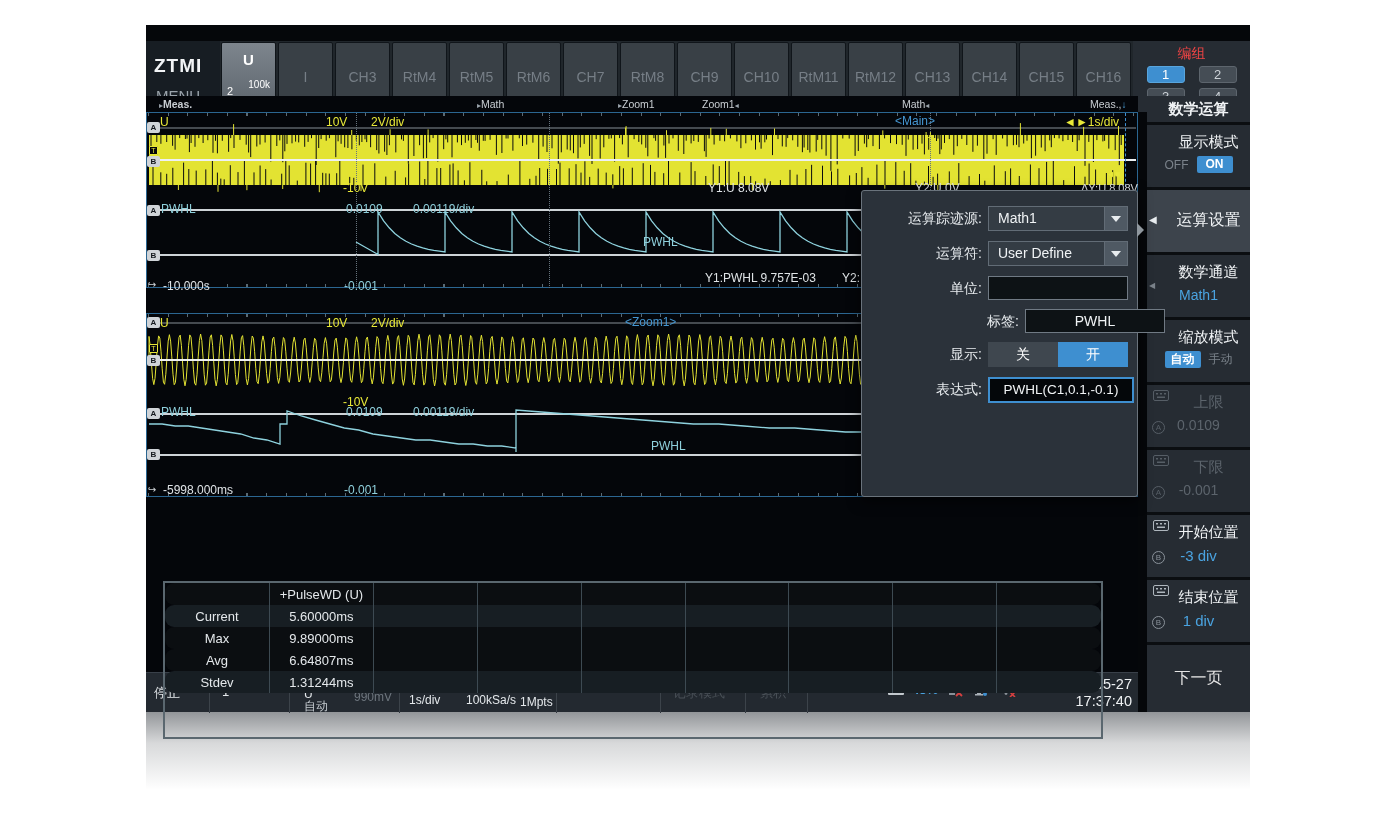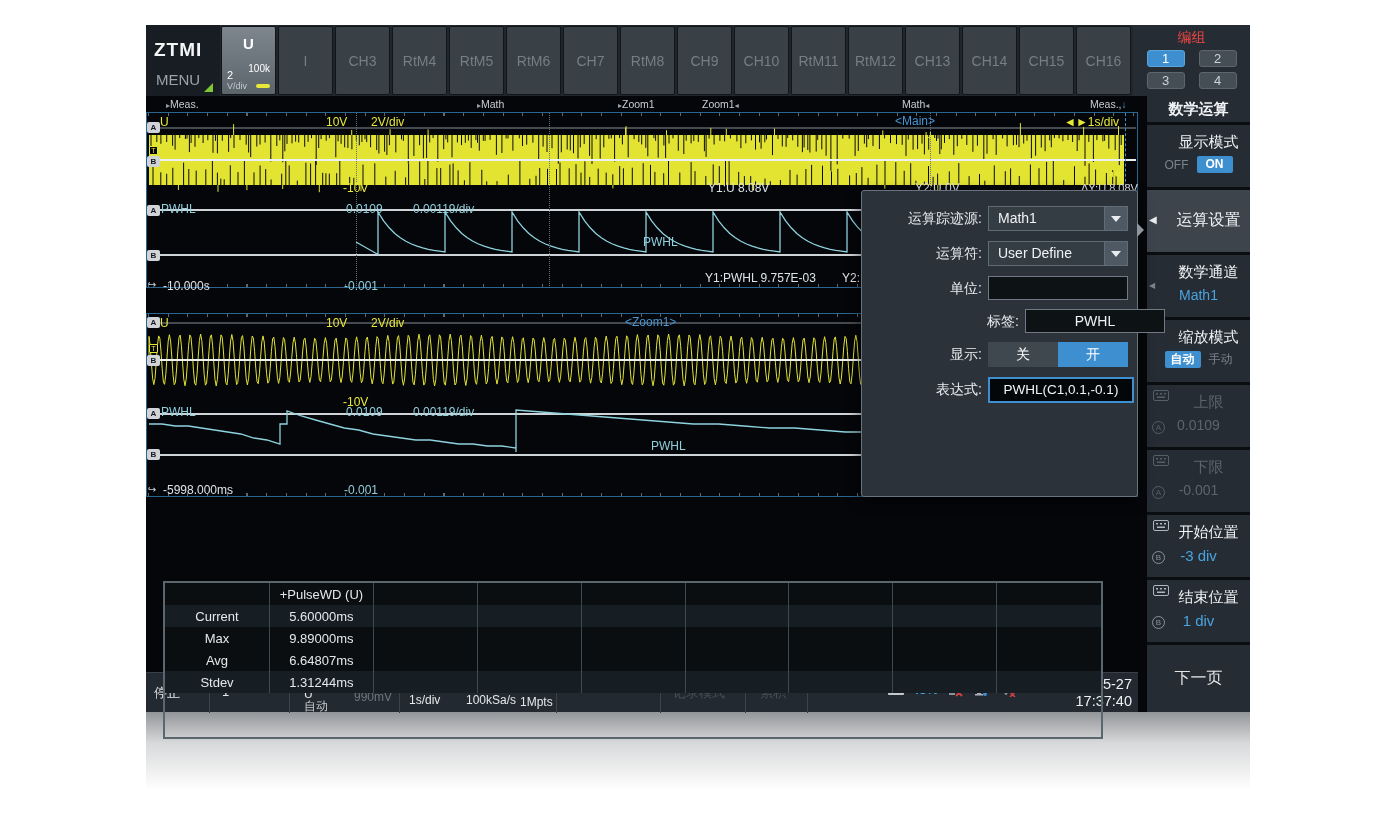--- a/index.html
+++ b/index.html
@@ -2,21 +2,21 @@
 <html><head>
 <meta charset="utf-8">
 <style>
   * { margin:0; padding:0; box-sizing:border-box; }
   html,body { width:1400px; height:830px; background:#ffffff; font-family:"Liberation Sans","DejaVu Sans",sans-serif; overflow:hidden; }
   #device { position:absolute; left:146px; top:25px; width:1104px; height:687px; background:#05070a; }
   #reflection { position:absolute; left:146px; top:712px; width:1104px; height:78px;
     background:linear-gradient(180deg, rgba(38,44,51,0.50) 0%, rgba(38,44,51,0.18) 40%, rgba(38,44,51,0) 100%); }
 
   
-  #topbar { position:absolute; left:0; top:0; width:1104px; height:71px; background:#20262b; }
+  #topbar { position:absolute; left:0; top:16px; width:1104px; height:71px; background:#20262b; }
   #logo-block { position:absolute; left:0; top:0; width:74px; height:71px; background:#171d23; }
   #brand { position:absolute; left:8px; top:14px; color:#f2f4f6; font-size:19px; font-weight:bold; letter-spacing:1px; }
   #menu-label { position:absolute; left:10px; top:46px; color:#9aa3ab; font-size:15px; }
   #menu-corner { position:absolute; left:58px; top:58px; width:0; height:0; border-left:9px solid transparent; border-bottom:9px solid #7ec832; }
   #tabs { position:absolute; left:75px; top:1px; width:910px; height:69px; display:grid; grid-template-columns:repeat(16,1fr); gap:2px; }
   .tab { background:#394046; border:1px solid #10151a; border-radius:2px; color:#767e86; font-size:14px; display:flex; align-items:center; justify-content:center; position:relative; }
   .tab.selected { background:linear-gradient(180deg,#7d858d 0%,#5c646c 100%); color:#ffffff; font-size:15px; font-weight:bold; align-items:flex-start; }
   .tab.selected .tab-main { margin-top:8px; }
   .tab-sub-left { position:absolute; left:5px; bottom:3px; text-align:left; font-weight:normal; }
   .tab-sub-left .v1 { color:#ffffff; font-size:11px; display:block; line-height:11px; }
@@ -56,21 +56,21 @@
   .dd-caret { position:absolute; right:0; top:0; width:23px; height:23px; background:#4f5963; border-left:1px solid #626c76; }
   .dd-caret::after { content:""; position:absolute; left:6px; top:9px; border-left:5px solid transparent; border-right:5px solid transparent; border-top:6px solid #e8ecef; }
   .txt-input { background:#0d1215; border:1px solid #707a84; width:140px; height:24px; color:#f0f3f5; font-size:14px; text-align:center; line-height:22px; }
   .txt-input.expr { background:#04070a; border:2px solid #3e8fd0; width:146px; height:26px; font-size:13.5px; line-height:22px; }
   .toggle { width:140px; height:25px; display:flex; }
   .toggle .opt { flex:1; text-align:center; color:#fff; font-size:14px; line-height:25px; background:#3f474f; }
   .toggle .opt.on { background:#3e8fd0; }
 
   
   #meas-table { position:absolute; left:17px; top:485px; width:940px; height:158px; border:2px solid #5a676f; display:grid; grid-template-rows:repeat(7,1fr); z-index:5; }
-  .trow { display:grid; grid-template-columns:105px repeat(8,1fr); }
+  .trow { display:grid; grid-template-columns:105px repeat(8,1fr);border-radius:9px; }
   .trow.dark { background:#0b0e11; } .trow.light { background:#171e23; }
   .tcell { border-right:1px solid #3d4a52; color:#e4e8eb; font-size:13px; display:flex; align-items:center; justify-content:center; }
   .tcell:last-child { border-right:none; }
 
   
   #statusbar { position:absolute; left:0; top:647px; width:992px; height:40px; background:#232930; border-top:1px solid #394049; }
   .sb-sec { position:absolute; top:0; height:40px; border-left:1px solid #3c434a; }
   .sb-sec:first-child { border-left:none; }
   .sb-text { color:#e4e8eb; font-size:13px; }
   .sb-dim { color:#6e767e; }
@@ -190,21 +190,21 @@
         <path d="M210 146 L232 158.5 L232 116 L237.6 124.8 L243.2 131.8 L248.8 137.4 L254.3 141.8 L259.9 145.3 L265.5 148.0 L271.1 150.2 L276.7 151.9 L282.3 153.3 L287.8 154.4 L293.4 155.2 L299.0 155.9 L299 116 L304.6 124.8 L310.2 131.8 L315.8 137.4 L321.3 141.8 L326.9 145.3 L332.5 148.0 L338.1 150.2 L343.7 151.9 L349.3 153.3 L354.8 154.4 L360.4 155.2 L366.0 155.9 L366 116 L371.6 124.8 L377.2 131.8 L382.8 137.4 L388.3 141.8 L393.9 145.3 L399.5 148.0 L405.1 150.2 L410.7 151.9 L416.3 153.3 L421.8 154.4 L427.4 155.2 L433.0 155.9 L433 116 L438.6 124.8 L444.2 131.8 L449.8 137.4 L455.3 141.8 L460.9 145.3 L466.5 148.0 L472.1 150.2 L477.7 151.9 L483.3 153.3 L488.8 154.4 L494.4 155.2 L500.0 155.9 L500 116 L505.6 124.8 L511.2 131.8 L516.8 137.4 L522.3 141.8 L527.9 145.3 L533.5 148.0 L539.1 150.2 L544.7 151.9 L550.3 153.3 L555.8 154.4 L561.4 155.2 L567.0 155.9 L567 116 L572.6 124.8 L578.2 131.8 L583.8 137.4 L589.3 141.8 L594.9 145.3 L600.5 148.0 L606.1 150.2 L611.7 151.9 L617.3 153.3 L622.8 154.4 L628.4 155.2 L634.0 155.9 L634 116 L639.6 124.8 L645.2 131.8 L650.8 137.4 L656.3 141.8 L661.9 145.3 L667.5 148.0 L673.1 150.2 L678.7 151.9 L684.3 153.3 L689.8 154.4 L695.4 155.2 L701.0 155.9 L701 116 L706.6 124.8 L712.2 131.8 L717.8 137.4 L723.3 141.8 L728.9 145.3 L734.5 148.0 L740.1 150.2 L745.7 151.9 L751.3 153.3 L756.8 154.4 L762.4 155.2 L768.0 155.9 L768 116 L773.6 124.8 L779.2 131.8 L784.8 137.4 L790.3 141.8 L795.9 145.3 L801.5 148.0 L807.1 150.2 L812.7 151.9 L818.3 153.3 L823.8 154.4 L829.4 155.2 L835.0 155.9 L835 116 L840.6 124.8 L846.2 131.8 L851.8 137.4 L857.3 141.8 L862.9 145.3 L868.5 148.0 L874.1 150.2 L879.7 151.9 L885.3 153.3 L890.8 154.4 L896.4 155.2 L902.0 155.9 L902 116 L907.6 124.8 L913.2 131.8 L918.8 137.4 L924.3 141.8 L929.9 145.3 L935.5 148.0 L941.1 150.2 L946.7 151.9 L952.3 153.3 L957.8 154.4 L963.4 155.2 L969.0 155.9 L969 116 L974.6 124.8 L980.2 131.8 L985.8 137.4 L990.0 141.8 " stroke="#8ed2de" stroke-width="1.3" fill="none"></path>
         <line x1="2" y1="227" x2="990" y2="227" stroke="#868f96" stroke-width="1"></line>
         <path d="M3 264 L3.0 240.4 L4.2 250.1 L5.4 266.9 L6.6 282.3 L7.8 288.6 L9.0 282.4 L10.2 267.0 L11.4 250.0 L12.6 239.9 L13.8 242.0 L15.0 255.2 L16.2 272.8 L17.4 286.1 L18.6 288.3 L19.8 278.3 L21.0 261.0 L22.2 245.1 L23.4 238.7 L24.6 245.1 L25.8 260.9 L27.0 278.4 L28.2 288.7 L29.4 286.6 L30.6 273.0 L31.8 254.9 L33.0 241.3 L34.2 239.1 L35.4 249.4 L36.6 267.1 L37.8 283.3 L39.0 289.8 L40.2 283.3 L41.4 267.1 L42.6 249.3 L43.8 238.9 L45.0 241.1 L46.2 254.8 L47.4 273.2 L48.6 287.0 L49.8 289.2 L51.0 278.8 L52.2 260.9 L53.4 244.5 L54.6 238.0 L55.8 244.5 L57.0 260.9 L58.2 278.8 L59.4 289.2 L60.6 287.0 L61.8 273.2 L63.0 254.8 L64.2 241.0 L65.4 238.8 L66.6 249.3 L67.8 267.1 L69.0 283.4 L70.2 289.9 L71.4 283.4 L72.6 267.1 L73.8 249.3 L75.0 238.9 L76.2 241.2 L77.4 254.9 L78.6 273.1 L79.8 286.8 L81.0 288.9 L82.2 278.6 L83.4 260.9 L84.6 244.9 L85.8 238.5 L87.0 244.9 L88.2 260.9 L89.4 278.4 L90.6 288.6 L91.8 286.4 L93.0 273.0 L94.2 255.1 L95.4 241.7 L96.6 239.6 L97.8 249.8 L99.0 267.0 L100.2 282.7 L101.4 288.9 L102.6 282.6 L103.8 267.0 L105.0 250.0 L106.2 240.0 L107.4 242.2 L108.6 255.3 L109.8 272.7 L111.0 285.6 L112.2 287.7 L113.4 277.8 L114.6 261.1 L115.8 245.9 L117.0 239.9 L118.2 246.0 L119.4 261.1 L120.6 277.6 L121.8 287.2 L123.0 285.1 L124.2 272.4 L125.4 255.6 L126.6 243.0 L127.8 241.1 L129.0 250.6 L130.2 266.8 L131.4 281.6 L132.6 287.4 L133.8 281.5 L135.0 266.8 L136.2 250.8 L137.4 241.5 L138.6 243.5 L139.8 255.8 L141.0 272.2 L142.2 284.4 L143.4 286.3 L144.6 277.0 L145.8 261.2 L147.0 246.9 L148.2 241.2 L149.4 247.0 L150.6 261.3 L151.8 276.9 L153.0 286.0 L154.2 284.0 L155.4 272.0 L156.6 256.0 L157.8 244.0 L159.0 242.1 L160.2 251.2 L161.4 266.7 L162.6 280.8 L163.8 286.4 L165.0 280.8 L166.2 266.7 L167.4 251.3 L168.6 242.3 L169.8 244.2 L171.0 256.1 L172.2 271.9 L173.4 283.8 L174.6 285.7 L175.8 276.7 L177.0 261.3 L178.2 247.3 L179.4 241.6 L180.6 247.2 L181.8 261.3 L183.0 276.7 L184.2 285.8 L185.4 283.9 L186.6 272.0 L187.8 256.0 L189.0 244.1 L190.2 242.1 L191.4 251.2 L192.6 266.7 L193.8 280.9 L195.0 286.6 L196.2 281.0 L197.4 266.7 L198.6 251.1 L199.8 241.9 L201.0 243.8 L202.2 255.9 L203.4 272.1 L204.6 284.3 L205.8 286.3 L207.0 277.1 L208.2 261.2 L209.4 246.7 L210.6 240.8 L211.8 246.6 L213.0 261.2 L214.2 277.2 L215.4 286.7 L216.6 284.7 L217.8 272.3 L219.0 255.7 L220.2 243.1 L221.4 241.0 L222.6 250.5 L223.8 266.9 L225.0 281.8 L226.2 287.9 L227.4 281.9 L228.6 266.9 L229.8 250.3 L231.0 240.6 L232.2 242.6 L233.4 255.4 L234.6 272.6 L235.8 285.6 L237.0 287.7 L238.2 277.9 L239.4 261.0 L240.6 245.6 L241.8 239.4 L243.0 245.5 L244.2 261.0 L245.4 278.1 L246.6 288.1 L247.8 286.1 L249.0 272.9 L250.2 255.1 L251.4 241.8 L252.6 239.6 L253.8 249.7 L255.0 267.0 L256.2 282.9 L257.4 289.3 L258.6 283.0 L259.8 267.1 L261.0 249.5 L262.2 239.3 L263.4 241.4 L264.6 254.9 L265.8 273.1 L267.0 286.7 L268.2 288.9 L269.4 278.6 L270.6 260.9 L271.8 244.7 L273.0 238.2 L274.2 244.7 L275.4 260.9 L276.6 278.7 L277.8 289.1 L279.0 286.9 L280.2 273.2 L281.4 254.8 L282.6 241.0 L283.8 238.8 L285.0 249.2 L286.2 267.1 L287.4 283.5 L288.6 290.0 L289.8 283.5 L291.0 267.1 L292.2 249.2 L293.4 238.8 L294.6 241.0 L295.8 254.8 L297.0 273.2 L298.2 287.0 L299.4 289.2 L300.6 278.7 L301.8 260.9 L303.0 244.6 L304.2 238.1 L305.4 244.6 L306.6 260.9 L307.8 278.7 L309.0 289.0 L310.2 286.8 L311.4 273.1 L312.6 254.9 L313.8 241.3 L315.0 239.1 L316.2 249.5 L317.4 267.1 L318.6 283.1 L319.8 289.5 L321.0 283.0 L322.2 267.1 L323.4 249.6 L324.6 239.5 L325.8 241.7 L327.0 255.1 L328.2 272.9 L329.4 286.2 L330.6 288.3 L331.8 278.2 L333.0 261.0 L334.2 245.4 L335.4 239.2 L336.6 245.5 L337.8 261.0 L339.0 278.0 L340.2 287.9 L341.4 285.7 L342.6 272.7 L343.8 255.3 L345.0 242.4 L346.2 240.4 L347.4 250.2 L348.6 266.9 L349.8 282.1 L351.0 288.1 L352.2 282.0 L353.4 266.9 L354.6 250.4 L355.8 240.9 L357.0 242.9 L358.2 255.6 L359.4 272.4 L360.6 284.9 L361.8 286.9 L363.0 277.3 L364.2 261.2 L365.4 246.5 L366.6 240.7 L367.8 246.6 L369.0 261.2 L370.2 277.2 L371.4 286.5 L372.6 284.4 L373.8 272.2 L375.0 255.8 L376.2 243.7 L377.4 241.8 L378.6 251.0 L379.8 266.8 L381.0 281.1 L382.2 286.7 L383.4 281.0 L384.6 266.7 L385.8 251.1 L387.0 242.0 L388.2 244.0 L389.4 256.0 L390.6 272.0 L391.8 283.9 L393.0 285.8 L394.2 276.8 L395.4 261.3 L396.6 247.2 L397.8 241.6 L399.0 247.2 L400.2 261.3 L401.4 276.7 L402.6 285.7 L403.8 283.8 L405.0 271.9 L406.2 256.1 L407.4 244.2 L408.6 242.3 L409.8 251.3 L411.0 266.7 L412.2 280.8 L413.4 286.4 L414.6 280.8 L415.8 266.7 L417.0 251.3 L418.2 242.2 L419.4 244.1 L420.6 256.0 L421.8 272.0 L423.0 284.0 L424.2 285.9 L425.4 276.8 L426.6 261.3 L427.8 247.1 L429.0 241.3 L430.2 247.0 L431.4 261.3 L432.6 276.9 L433.8 286.2 L435.0 284.2 L436.2 272.1 L437.4 255.9 L438.6 243.6 L439.8 241.6 L441.0 250.9 L442.2 266.8 L443.4 281.3 L444.6 287.2 L445.8 281.4 L447.0 266.8 L448.2 250.7 L449.4 241.2 L450.6 243.2 L451.8 255.7 L453.0 272.4 L454.2 284.9 L455.4 287.0 L456.6 277.5 L457.8 261.1 L459.0 246.1 L460.2 240.1 L461.4 246.0 L462.6 261.1 L463.8 277.7 L465.0 287.5 L466.2 285.5 L467.4 272.6 L468.6 255.4 L469.8 242.4 L471.0 240.2 L472.2 250.1 L473.4 267.0 L474.6 282.5 L475.8 288.7 L477.0 282.5 L478.2 267.0 L479.4 249.9 L480.6 239.8 L481.8 241.9 L483.0 255.1 L484.2 272.9 L485.4 286.3 L486.6 288.5 L487.8 278.3 L489.0 261.0 L490.2 245.0 L491.4 238.6 L492.6 245.0 L493.8 260.9 L495.0 278.5 L496.2 288.8 L497.4 286.6 L498.6 273.1 L499.8 254.9 L501.0 241.3 L502.2 239.0 L503.4 249.4 L504.6 267.1 L505.8 283.3 L507.0 289.8 L508.2 283.4 L509.4 267.1 L510.6 249.3 L511.8 238.8 L513.0 241.0 L514.2 254.8 L515.4 273.2 L516.6 287.0 L517.8 289.2 L519.0 278.8 L520.2 260.9 L521.4 244.5 L522.6 238.0 L523.8 244.5 L525.0 260.9 L526.2 278.8 L527.4 289.2 L528.6 287.0 L529.8 273.2 L531.0 254.8 L532.2 241.0 L533.4 238.8 L534.6 249.3 L535.8 267.1 L537.0 283.4 L538.2 289.9 L539.4 283.3 L540.6 267.1 L541.8 249.4 L543.0 239.0 L544.2 241.2 L545.4 254.9 L546.6 273.1 L547.8 286.7 L549.0 288.8 L550.2 278.5 L551.4 260.9 L552.6 244.9 L553.8 238.6 L555.0 245.0 L556.2 260.9 L557.4 278.4 L558.6 288.5 L559.8 286.3 L561.0 272.9 L562.2 255.1 L563.4 241.8 L564.6 239.8 L565.8 249.8 L567.0 267.0 L568.2 282.6 L569.4 288.8 L570.6 282.5 L571.8 267.0 L573.0 250.0 L574.2 240.2 L575.4 242.3 L576.6 255.3 L577.8 272.6 L579.0 285.5 L580.2 287.5 L581.4 277.7 L582.6 261.1 L583.8 246.0 L585.0 240.0 L586.2 246.1 L587.4 261.1 L588.6 277.5 L589.8 287.1 L591.0 285.0 L592.2 272.4 L593.4 255.6 L594.6 243.2 L595.8 241.2 L597.0 250.7 L598.2 266.8 L599.4 281.5 L600.6 287.3 L601.8 281.4 L603.0 266.8 L604.2 250.9 L605.4 241.6 L606.6 243.6 L607.8 255.9 L609.0 272.1 L610.2 284.3 L611.4 286.2 L612.6 277.0 L613.8 261.3 L615.0 247.0 L616.2 241.3 L617.4 247.0 L618.6 261.3 L619.8 276.8 L621.0 285.9 L622.2 284.0 L623.4 272.0 L624.6 256.0 L625.8 244.1 L627.0 242.2 L628.2 251.3 L629.4 266.7 L630.6 280.8 L631.8 286.4 L633.0 280.8 L634.2 266.7 L635.4 251.3 L636.6 242.3 L637.8 244.2 L639.0 256.1 L640.2 271.9 L641.4 283.8 L642.6 285.7 L643.8 276.7 L645.0 261.3 L646.2 247.2 L647.4 241.6 L648.6 247.2 L649.8 261.3 L651.0 276.8 L652.2 285.8 L653.4 283.9 L654.6 272.0 L655.8 256.0 L657.0 244.0 L658.2 242.1 L659.4 251.1 L660.6 266.7 L661.8 281.0 L663.0 286.7 L664.2 281.0 L665.4 266.7 L666.6 251.0 L667.8 241.8 L669.0 243.7 L670.2 255.9 L671.4 272.2 L672.6 284.4 L673.8 286.4 L675.0 277.1 L676.2 261.2 L677.4 246.6 L678.6 240.7 L679.8 246.5 L681.0 261.2 L682.2 277.3 L683.4 286.8 L684.6 284.9 L685.8 272.4 L687.0 255.6 L688.2 243.0 L689.4 240.9 L690.6 250.5 L691.8 266.9 L693.0 281.9 L694.2 288.0 L695.4 282.0 L696.6 266.9 L697.8 250.3 L699.0 240.4 L700.2 242.5 L701.4 255.4 L702.6 272.7 L703.8 285.7 L705.0 287.8 L706.2 278.0 L707.4 261.0 L708.6 245.5 L709.8 239.2 L711.0 245.4 L712.2 261.0 L713.4 278.2 L714.6 288.3 L715.8 286.2 L717.0 272.9 L718.2 255.1 L719.4 241.7 L720.6 239.5 L721.8 249.6 L723.0 267.1 L724.2 283.0 L725.4 289.4 L726.6 283.1 L727.8 267.1 L729.0 249.5 L730.2 239.2 L731.4 241.3 L732.6 254.9 L733.8 273.1 L735.0 286.8 L736.2 289.0 L737.4 278.6 L738.6 260.9 L739.8 244.7 L741.0 238.1 L742.2 244.6 L743.4 260.9 L744.6 278.7 L745.8 289.2 L747.0 287.0 L748.2 273.2 L749.4 254.8 L750.6 241.0 L751.8 238.8 L753.0 249.2 L754.2 267.1 L755.4 283.5 L756.6 290.0 L757.8 283.5 L759.0 267.1 L760.2 249.2 L761.4 238.8 L762.6 241.0 L763.8 254.8 L765.0 273.2 L766.2 287.0 L767.4 289.2 L768.6 278.7 L769.8 260.9 L771.0 244.7 L772.2 238.2 L773.4 244.7 L774.6 260.9 L775.8 278.6 L777.0 289.0 L778.2 286.7 L779.4 273.1 L780.6 254.9 L781.8 241.4 L783.0 239.2 L784.2 249.5 L785.4 267.1 L786.6 283.0 L787.8 289.4 L789.0 282.9 L790.2 267.0 L791.4 249.7 L792.6 239.6 L793.8 241.8 L795.0 255.1 L796.2 272.9 L797.4 286.1 L798.6 288.2 L799.8 278.1 L801.0 261.0 L802.2 245.5 L803.4 239.3 L804.6 245.6 L805.8 261.0 L807.0 277.9 L808.2 287.7 L809.4 285.6 L810.6 272.6 L811.8 255.4 L813.0 242.6 L814.2 240.5 L815.4 250.3 L816.6 266.9 L817.8 281.9 L819.0 287.9 L820.2 281.9 L821.4 266.9 L822.6 250.5 L823.8 241.0 L825.0 243.1 L826.2 255.6 L827.4 272.3 L828.6 284.8 L829.8 286.7 L831.0 277.3 L832.2 261.2 L833.4 246.6 L834.6 240.8 L835.8 246.7 L837.0 261.2 L838.2 277.1 L839.4 286.3 L840.6 284.3 L841.8 272.1 L843.0 255.9 L844.2 243.8 L845.4 241.9 L846.6 251.1 L847.8 266.7 L849.0 281.0 L850.2 286.7 L851.4 280.9 L852.6 266.7 L853.8 251.2 L855.0 242.1 L856.2 244.1 L857.4 256.0 L858.6 272.0 L859.8 283.9 L861.0 285.8 L862.2 276.7 L863.4 261.3 L864.6 247.2 L865.8 241.6 L867.0 247.3 L868.2 261.3 L869.4 276.7 L870.6 285.7 L871.8 283.8 L873.0 271.9 L874.2 256.1 L875.4 244.2 L876.6 242.3 L877.8 251.3 L879.0 266.7 L880.2 280.8 L881.4 286.4 L882.6 280.8 L883.8 266.7 L885.0 251.2 L886.2 242.2 L887.4 244.1 L888.6 256.0 L889.8 272.0 L891.0 284.0 L892.2 286.0 L893.4 276.9 L894.6 261.3 L895.8 247.0 L897.0 241.2 L898.2 246.9 L899.4 261.2 L900.6 277.0 L901.8 286.3 L903.0 284.3 L904.2 272.2 L905.4 255.8 L906.6 243.5 L907.8 241.5 L909.0 250.8 L910.2 266.8 L911.4 281.4 L912.6 287.4 L913.8 281.5 L915.0 266.8 L916.2 250.6 L917.4 241.1 L918.6 243.1 L919.8 255.6 L921.0 272.4 L922.2 285.1 L923.4 287.2 L924.6 277.6 L925.8 261.1 L927.0 246.0 L928.2 239.9 L929.4 245.9 L930.6 261.1 L931.8 277.8 L933.0 287.6 L934.2 285.6 L935.4 272.7 L936.6 255.3 L937.8 242.2 L939.0 240.1 L940.2 250.0 L941.4 267.0 L942.6 282.6 L943.8 288.8 L945.0 282.6 L946.2 267.0 L947.4 249.8 L948.6 239.7 L949.8 241.8 L951.0 255.1 L952.2 272.9 L953.4 286.4 L954.6 288.6 L955.8 278.4 L957.0 260.9 L958.2 245.0 L959.4 238.5 L960.6 244.9 L961.8 260.9 L963.0 278.5 L964.2 288.9 L965.4 286.7 L966.6 273.1 L967.8 254.9 L969.0 241.2 L970.2 239.0 L971.4 249.3 L972.6 267.1 L973.8 283.4 L975.0 289.9 L976.2 283.4 " stroke="#e3e332" stroke-width="1" fill="none"></path>
         <line x1="2" y1="264" x2="990" y2="264" stroke="#eef1f3" stroke-width="2"></line>
         <line x1="2" y1="318" x2="990" y2="318" stroke="#ced3d7" stroke-width="2"></line>
         <line x1="2" y1="359" x2="990" y2="359" stroke="#ced3d7" stroke-width="2"></line>
         <path d="M3 328 L3.0 328 L16.1 328 L29.2 330 L42.3 330 L55.4 332 L68.5 334 L81.6 336 L94.7 338 L107.8 342 L120.9 344 L134.0 348 L134 336 L134 328 L141 328 L141 315 L155.3 320 L169.6 324 L183.9 328 L198.3 332 L212.6 334 L226.9 338 L241.2 340 L255.5 342 L269.8 344 L284.1 344 L298.4 346 L312.8 348 L327.1 348 L341.4 350 L355.7 350 L370.0 352 L370 356 L370 314 L395.3 316 L420.7 318 L446.0 320 L471.3 322 L496.7 324 L522.0 326 L547.3 328 L572.7 328 L598.0 330 L623.3 332 L648.7 332 L674.0 334 L699.3 336 L724.7 336 L750.0 338 L775.3 338 L800.7 340 L826.0 340 L851.3 340 L876.7 342 L902.0 342 L927.3 344 L952.7 344 L978.0 344 " stroke="#8ed2de" stroke-width="1.3" fill="none"></path>
       </svg>
 
     <div id="ruler">
-        <span class="ruler-label" style="left: 20px;"><span class="ruler-arrow">▸</span><span>Meas.</span></span>
+        <span class="ruler-label" style="left: 13px; font-weight: bold;"><span class="ruler-arrow">▸</span><span>Meas.</span></span>
         <span class="ruler-label" style="left: 331px;"><span class="ruler-arrow">▸</span><span>Math</span></span>
         <span class="ruler-label" style="left: 472px;"><span class="ruler-arrow">▸</span><span>Zoom1</span></span>
         <span class="ruler-label" style="left: 556px;"><span>Zoom1</span><span class="ruler-arrow">◂</span></span>
         <span class="ruler-label" style="left: 756px;"><span>Math</span><span class="ruler-arrow">◂</span></span>
         <span class="ruler-label" style="left: 944px;"><span>Meas.,</span><span class="ruler-down">↓</span></span>
       </div>
 
     <div class="wave-box" style="top:16px;height:176px;">
       <div class="tickrow" style="top:0;"></div>
       <div class="tickrow" style="bottom:0;"></div>

